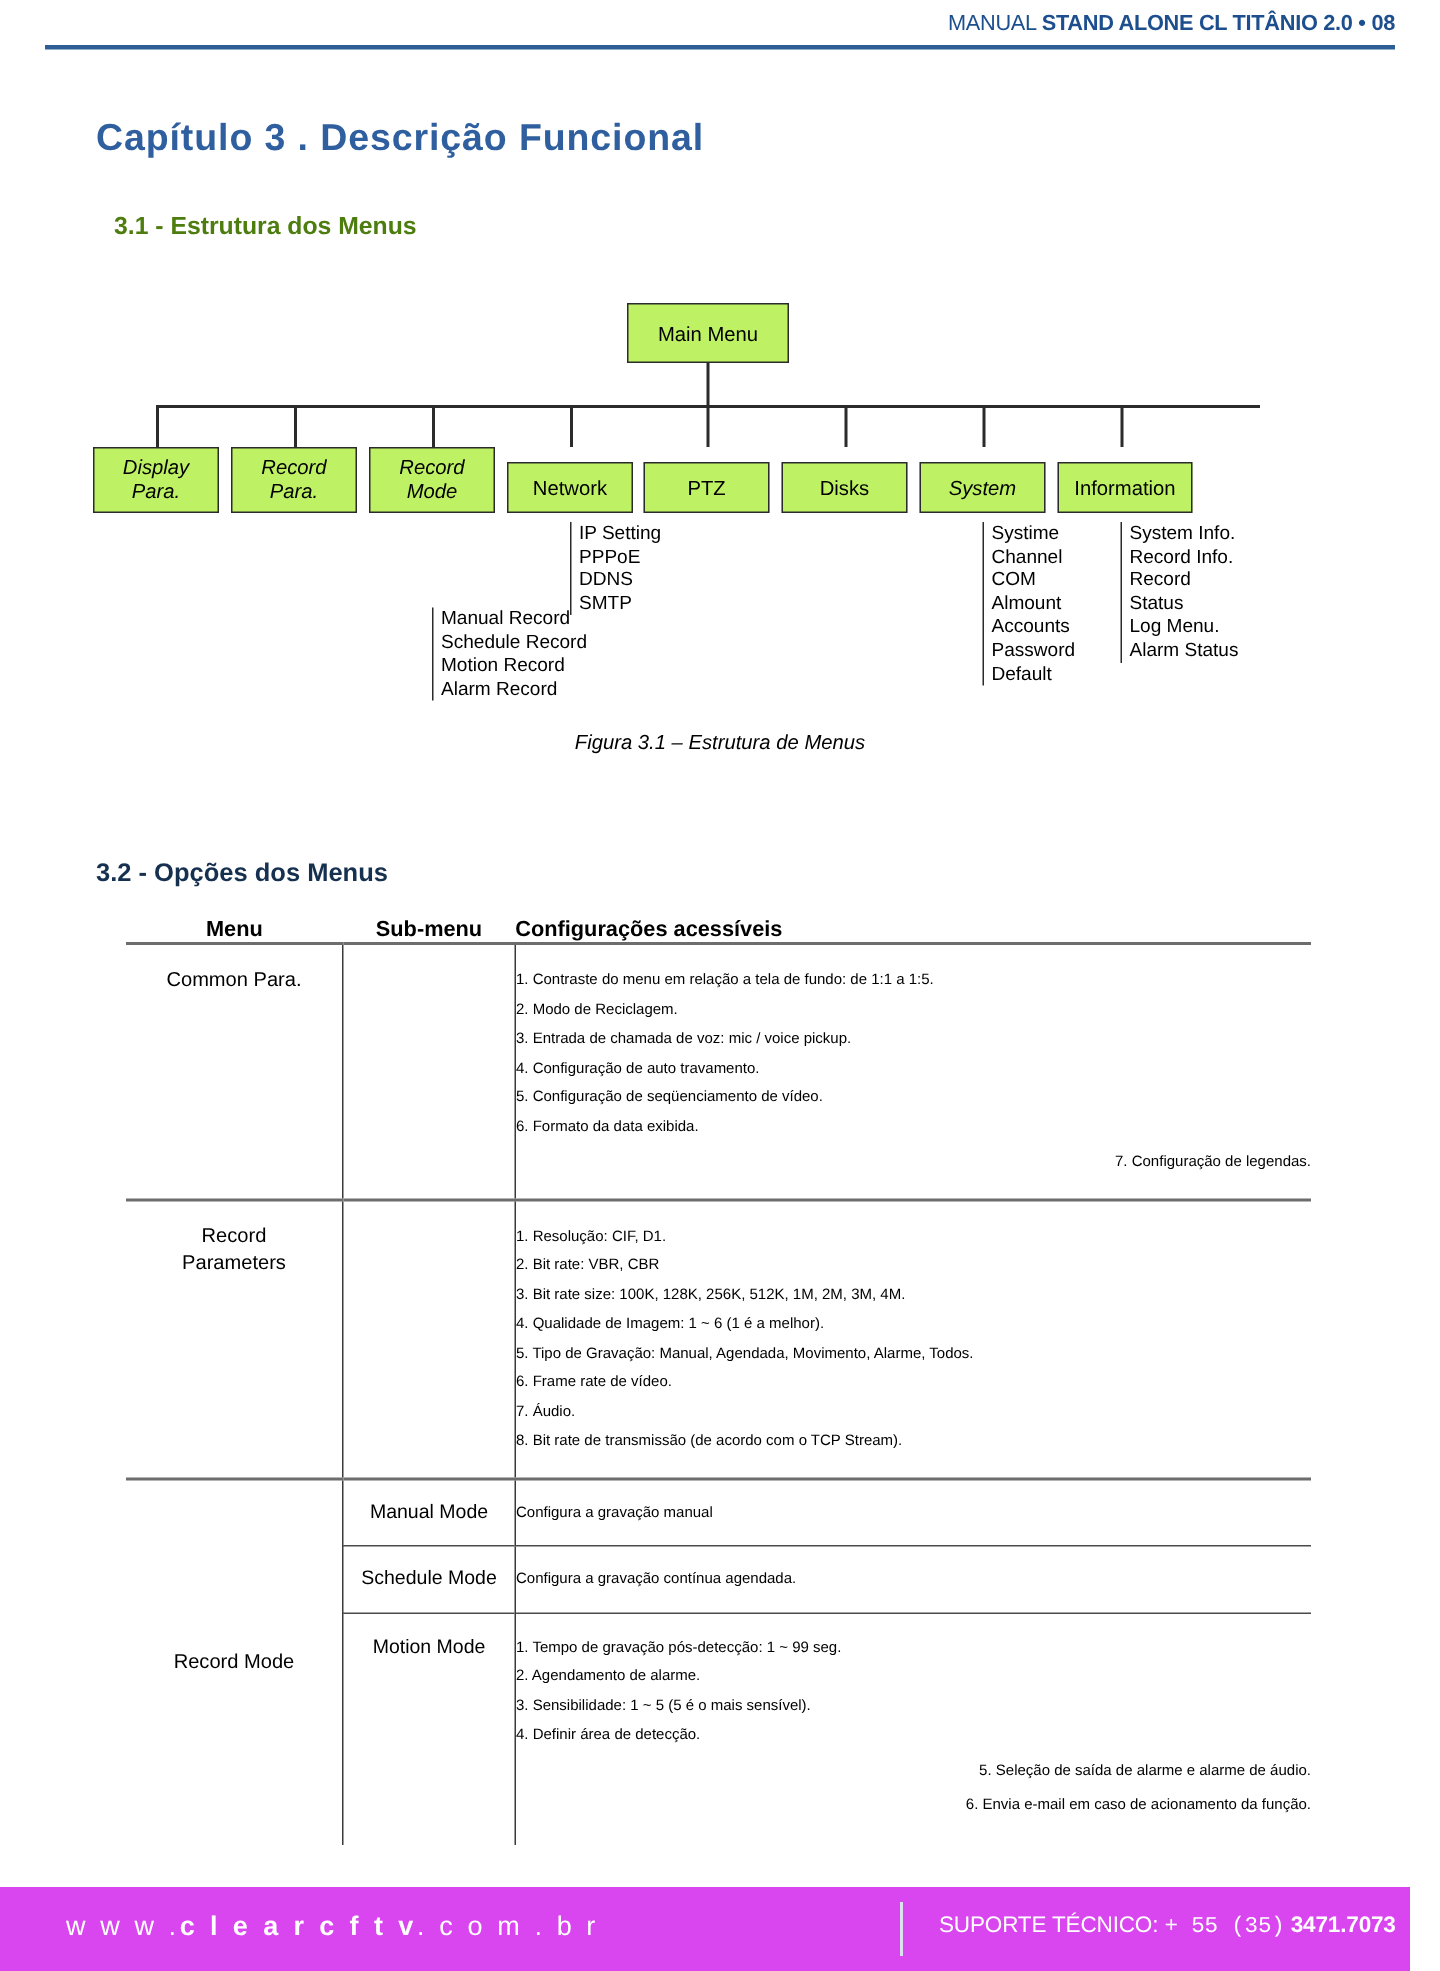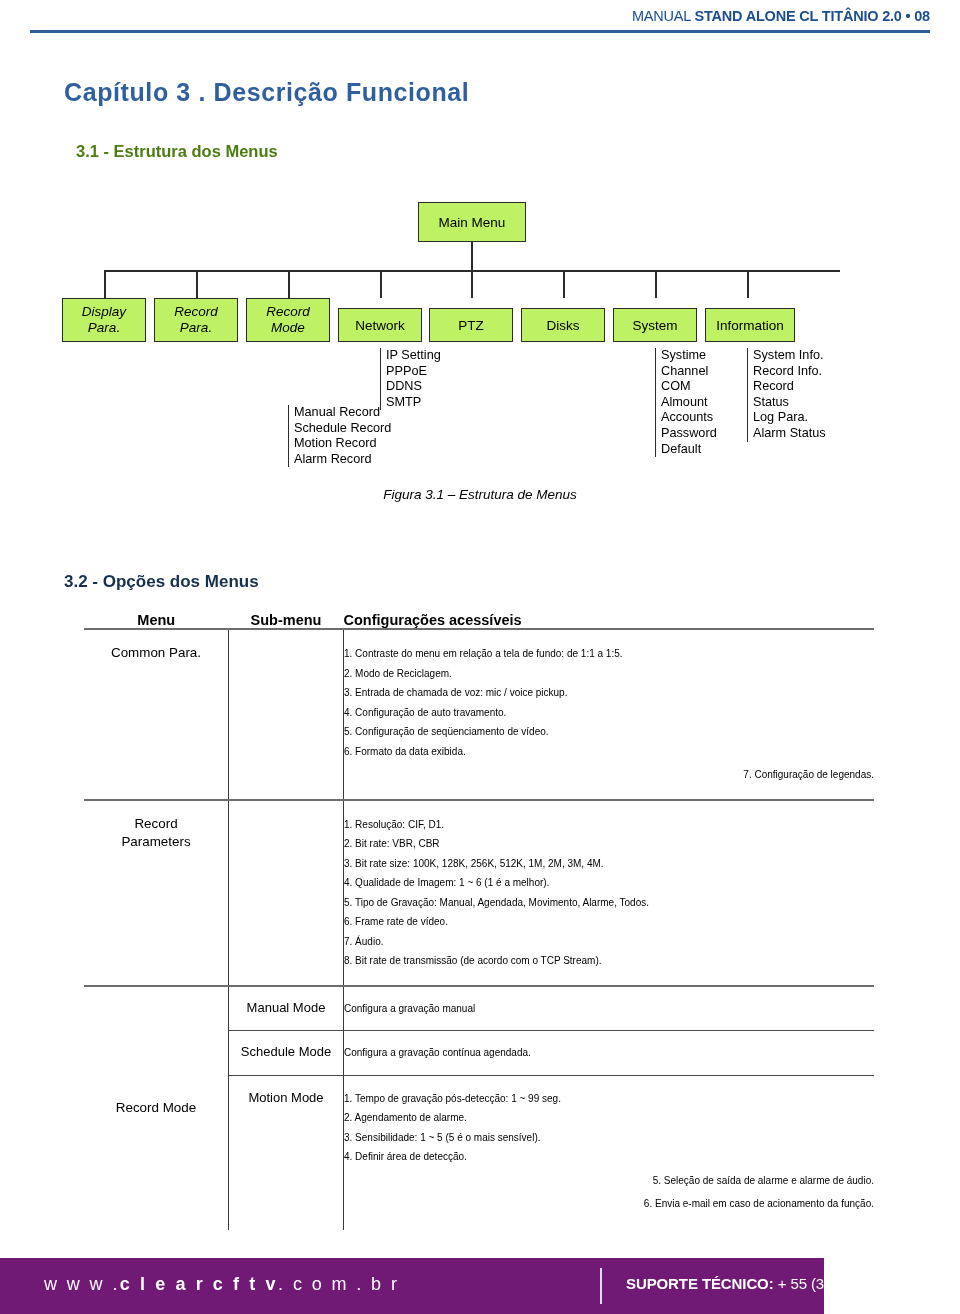--- a/index.html
+++ b/index.html
@@ -177,23 +177,23 @@
     border-top: 1.4px solid #4a4a4a;
   }
 
   .rowcell-center { vertical-align: middle; }
 
   
   .page-footer {
     position: absolute;
     left: 0;
     top: 1258px;
-    width: 824px;
+    width: 940px;
     height: 56px;
-    background: #701a75;
+    background: #d946ef;
   }
   .footer-url {
     position: absolute;
     left: 44px;
     top: 16px;
     font-size: 18px;
     color: #ffffff;
     letter-spacing: 2.4px;
   }
   .footer-url .brand { font-weight: bold; letter-spacing: 2.6px; }
@@ -207,23 +207,23 @@
   }
   .footer-support {
     position: absolute;
     left: 626px;
     top: 17px;
     font-size: 15px;
     color: #ffffff;
     white-space: nowrap;
     letter-spacing: -0.1px;
   }
-  .footer-support .lbl { font-weight: bold; }
+  .footer-support .lbl { font-weight: normal; }
   .footer-support .num { font-weight: bold; }
-  .footer-support .mid { font-weight: 400; }
+  .footer-support .mid { font-weight: 400; font-family: Liberation Mono, monospace; }
 </style>
 </head>
 <body>
 
 <div class="page-header">
   <div class="header-text">
     <span class="hdr-light">MANUAL</span>
     <span class="hdr-bold">STAND ALONE CL TITÂNIO 2.0 • 08</span>
   </div>
   <div class="header-rule"></div>
@@ -265,21 +265,21 @@
   </div>
   <div class="node-box" style="left:338px; top:118px; width:84px; height:34px;">
     <span>Network</span>
   </div>
   <div class="node-box" style="left:429px; top:118px; width:84px; height:34px;">
     <span>PTZ</span>
   </div>
   <div class="node-box" style="left:521px; top:118px; width:84px; height:34px;">
     <span>Disks</span>
   </div>
-  <div class="node-box" style="left:613px; top:118px; width:84px; height:34px;">
+  <div class="node-box" style="left:613px; top:118px; width:84px; height:34px;font-style:italic;">
     <span>System</span>
   </div>
   <div class="node-box" style="left:705px; top:118px; width:90px; height:34px;">
     <span>Information</span>
   </div>
 
   <div class="sub-list" style="left:288px; top:215px;">
     <div>Manual Record</div>
     <div>Schedule Record</div>
     <div>Motion Record</div>
@@ -301,21 +301,21 @@
     <div>Accounts</div>
     <div>Password</div>
     <div>Default</div>
   </div>
 
   <div class="sub-list" style="left:747px; top:158px;">
     <div>System Info.</div>
     <div>Record Info.</div>
     <div>Record</div>
     <div>Status</div>
-    <div>Log Para.</div>
+    <div>Log Menu.</div>
     <div>Alarm Status</div>
   </div>
 </div>
 
 <div class="figure-caption">Figura 3.1 – Estrutura de Menus</div>
 
 <div class="section-title-2">3.2 - Opções dos Menus</div>
 
 <table class="opt-table">
   <tbody>

